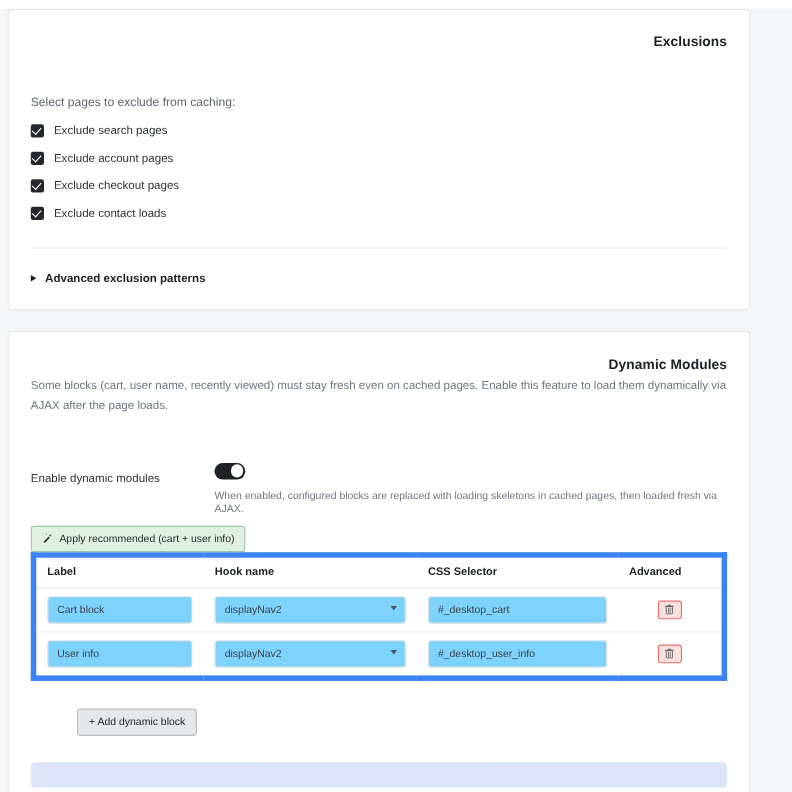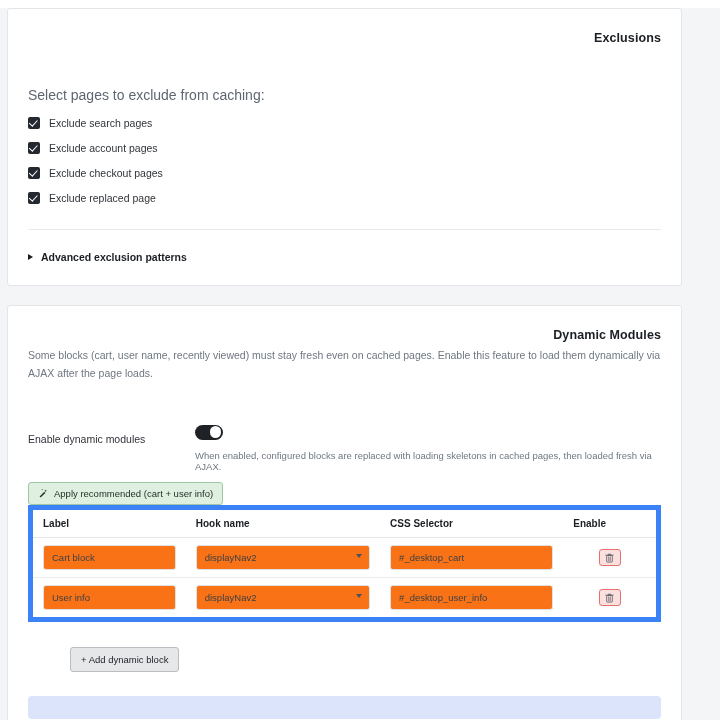--- a/index.html
+++ b/index.html
@@ -44,21 +44,21 @@
   .section-desc {
     font-size: 10.5px;
     color: #6e7781;
     line-height: 1.75;
     margin: 0;
     max-width: 645px;
   }
 
   
   .excl-lead {
-    font-size: 14px;
+    font-size: 11px;
     color: #5f6672;
     margin: 42px 0 14px 0;
   }
   .checkrow {
     display: flex;
     align-items: center;
     margin-bottom: 13px;
   }
   .cbox {
     width: 12px;
@@ -183,21 +183,21 @@
   .col-sel { width: 198px; }
   .col-act { width: 100px; }
 
   .fld {
     width: 100%;
     border: 1px solid #dfe1e4;
     border-radius: 3px;
     padding: 6px 8px;
     font-size: 9.5px;
     color: #3b4048;
-    background: #f97316;
+    background: #7dd3fc;
     font-family: "Liberation Sans", sans-serif;
     outline: none;
   }
   .selwrap { position: relative; width: 100%; }
   .selwrap .fld { padding-right: 34px; appearance: none; -webkit-appearance: none; }
   .caret {
     position: absolute;
     right: 8px;
     top: 50%;
     margin-top: -2px;
@@ -265,21 +265,21 @@
       <label class="checkrow">
         <span class="cbox"></span>
         <span class="cbox-label">Exclude account pages</span>
       </label>
       <label class="checkrow">
         <span class="cbox"></span>
         <span class="cbox-label">Exclude checkout pages</span>
       </label>
       <label class="checkrow">
         <span class="cbox"></span>
-        <span class="cbox-label">Exclude replaced page</span>
+        <span class="cbox-label">Exclude contact loads</span>
       </label>
     </div>
 
     <hr class="divider">
 
     <div class="disclosure">
       <span class="tri"></span>
       <span>Advanced exclusion patterns</span>
     </div>
   </section>
@@ -308,21 +308,21 @@
       </span>
       <span>Apply recommended (cart + user info)</span>
     </button>
 
     <table class="dyn">
       <thead>
         <tr>
           <th class="col-label">Label</th>
           <th class="col-hook">Hook name</th>
           <th class="col-sel">CSS Selector</th>
-          <th class="col-act">Enable</th>
+          <th class="col-act">Advanced</th>
         </tr>
       </thead>
       <tbody>
         <tr>
           <td>
             <input class="fld" type="text" value="Cart block" style="">
           </td>
           <td>
             <span class="selwrap">
               <input class="fld" type="text" readonly="" value="displayNav2" style="">

